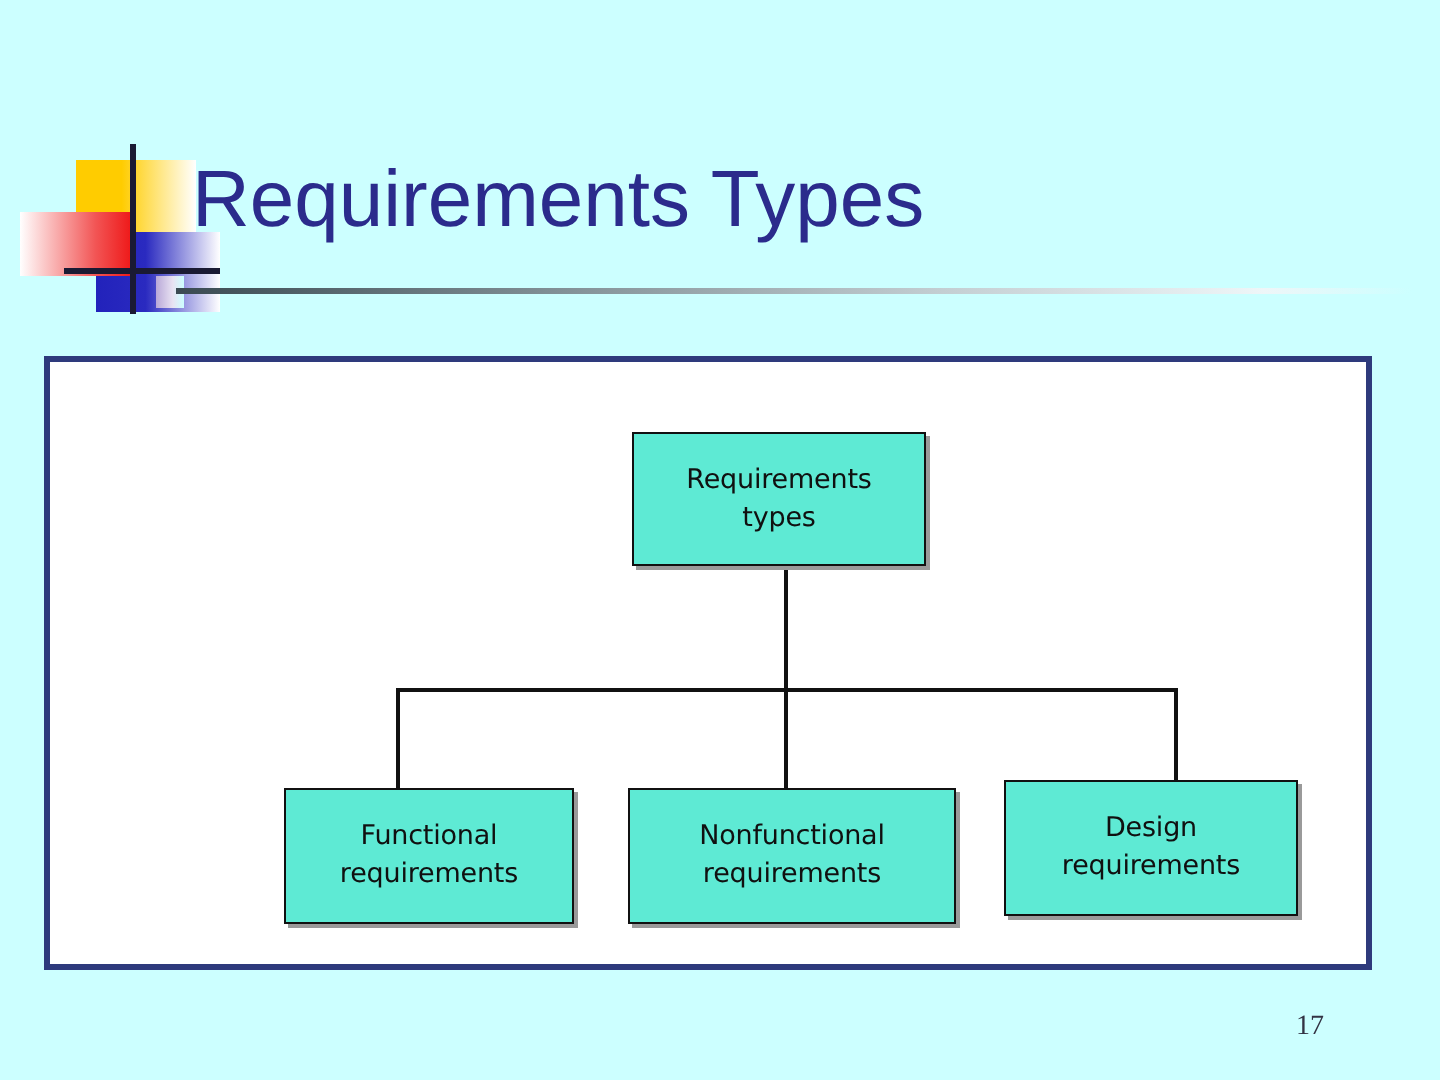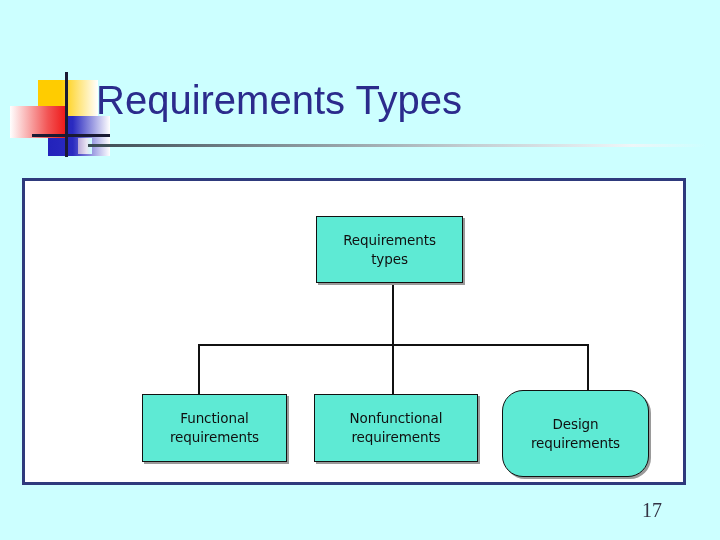--- a/index.html
+++ b/index.html
@@ -161,22 +161,21 @@
   #node-nonfunctional {
     left: 289px;
     top: 213px;
     width: 164px;
     height: 68px;
   }
   #node-design {
     left: 477px;
     top: 209px;
     width: 147px;
-    height: 87px;
-    border-radius: 21px;
+    height: 68px;
   }
 
   .conn {
     position: absolute;
     background: #111111;
   }
   
   #conn-root-stem {
     left: 367px;
     top: 102px;
@@ -209,21 +208,21 @@
     left: 562px;
     top: 163px;
     width: 1.5px;
     height: 47px;
   }
 
   #page-number {
     position: absolute;
     right: 58px;
     bottom: 18px;
-    font-size: 20px;
+    font-size: 14px;
     color: #333344;
     font-family: "Liberation Serif", serif;
   }
 </style>
 </head>
 <body>
 
 <div id="slide">
 
   <div id="title-block">

